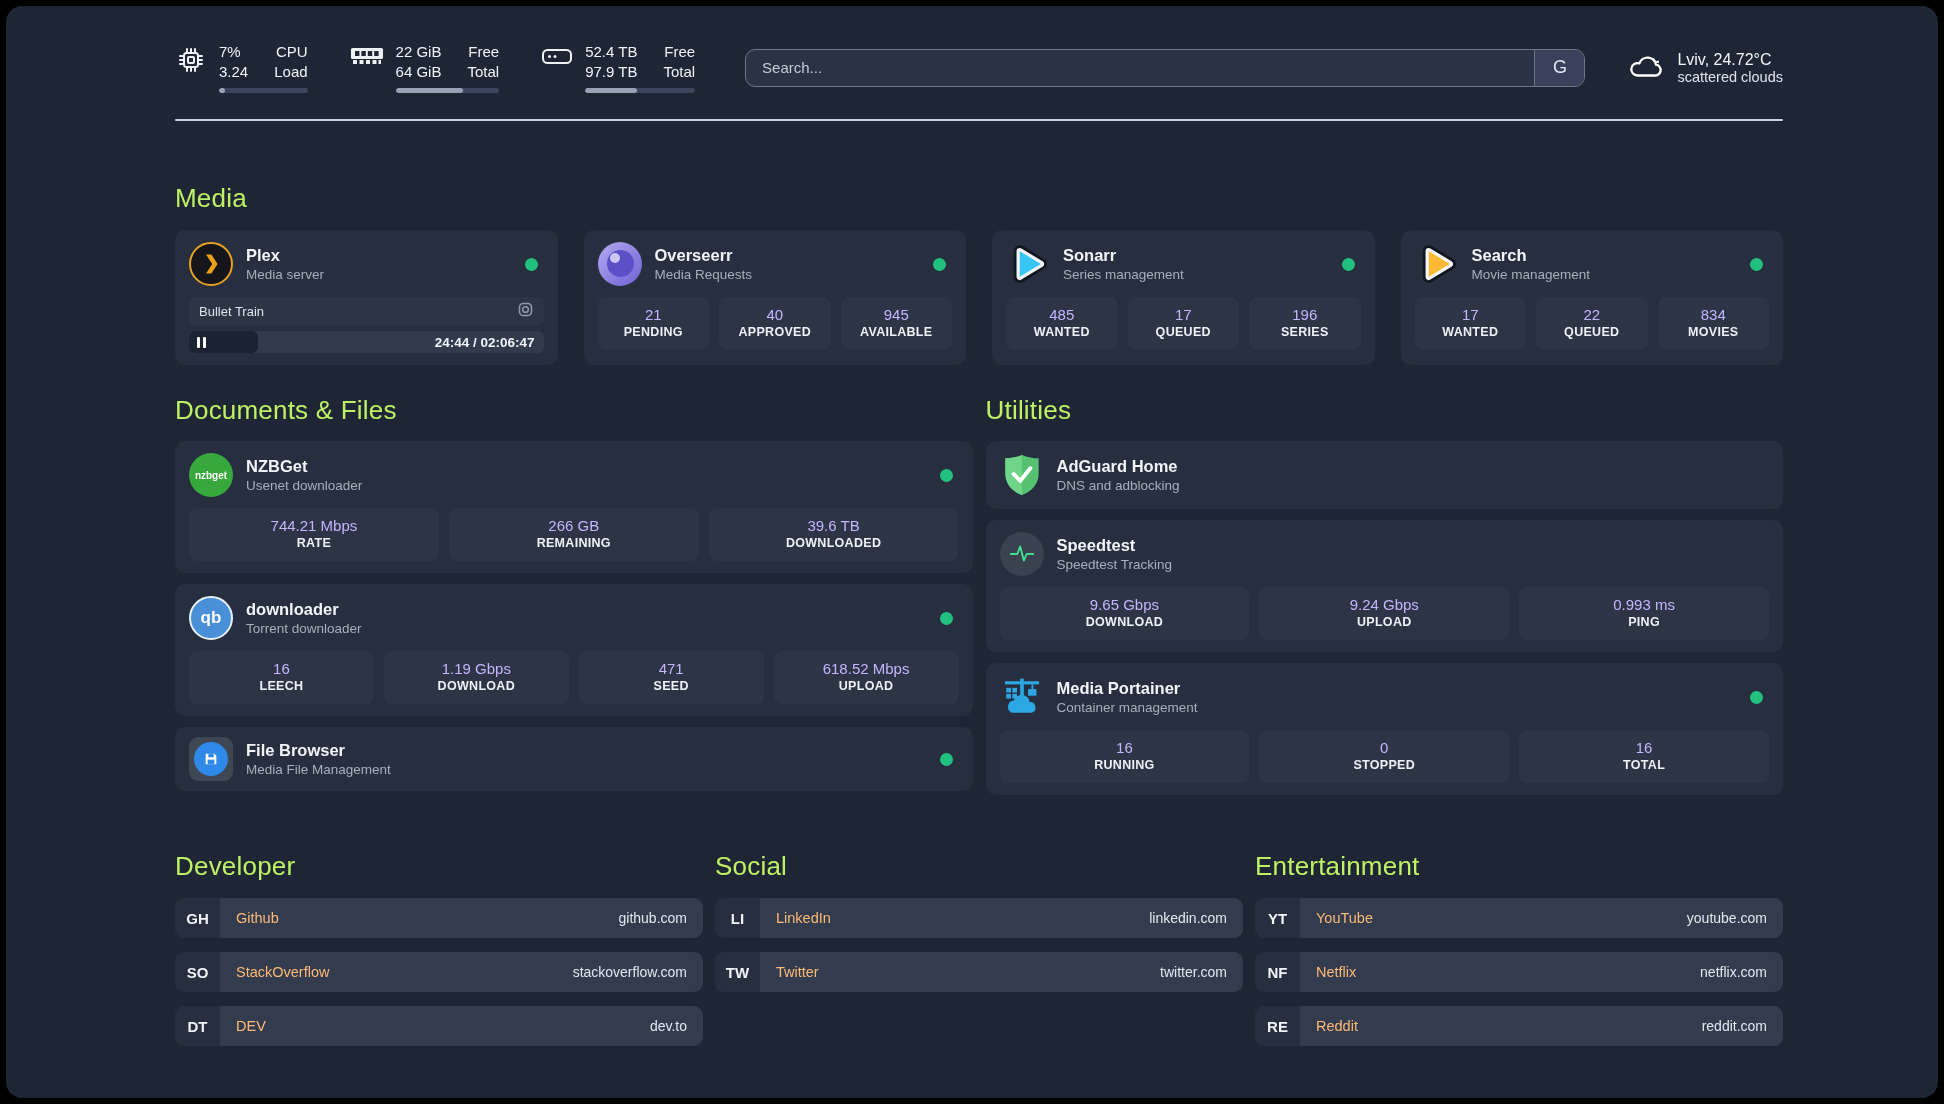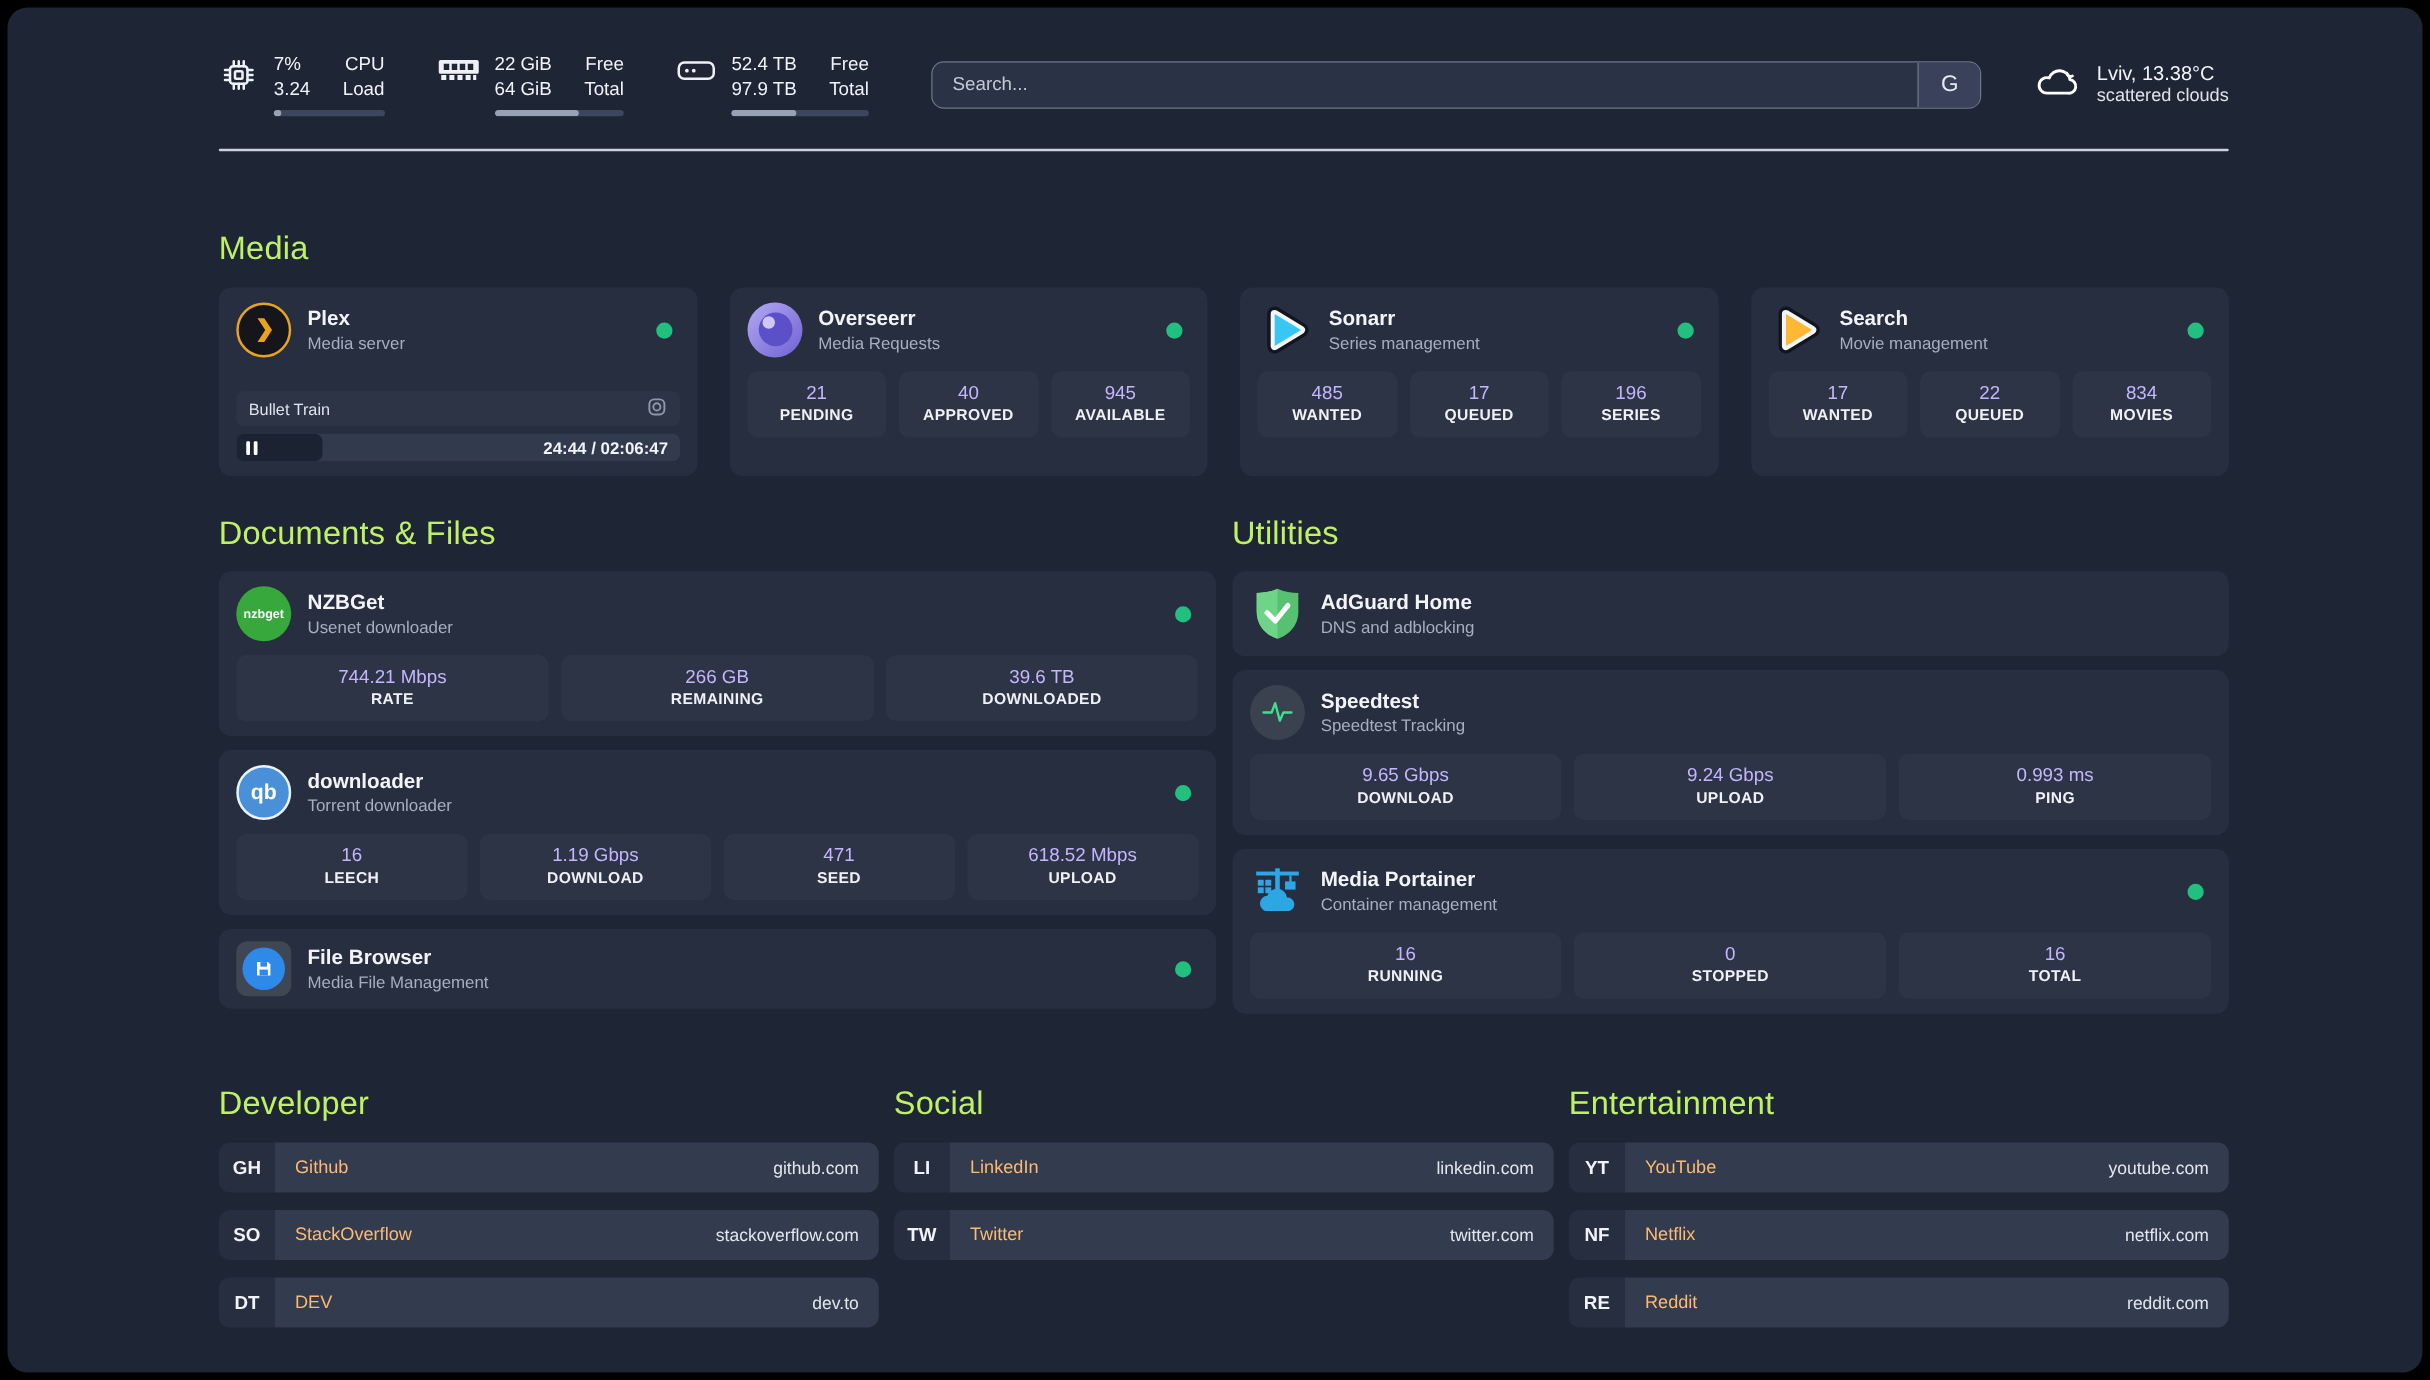--- a/index.html
+++ b/index.html
@@ -51,21 +51,21 @@
   .app-desc { font-size:13.5px; color:#a7afbe; line-height:18px; }
   .status-dot { width:13px; height:13px; border-radius:50%; background:#22c07f; margin-right:6px; flex:none; }
   .stats-row { display:flex; gap:10px; margin-top:11px; }
   .stat {
     flex:1; background:#2c3446; border-radius:8px; padding:8px 6px 9px;
     display:flex; flex-direction:column; align-items:center; justify-content:center;
   }
   .stat-value { font-size:15px; color:#c4b5fd; line-height:19px; }
   .stat-label { font-size:12.5px; font-weight:700; color:#eef1f6; letter-spacing:.3px; line-height:17px; }
   
-  .player { margin-top:27px; display:flex; flex-direction:column; gap:6px; }
+  .player { margin-top:11px; display:flex; flex-direction:column; gap:6px; }
   .player-title-row {
     background:#2c3446; border-radius:6px; padding:4px 10px; display:flex;
     align-items:center; justify-content:space-between; font-size:13px; color:#dfe4ec;
   }
   .player-bar {
     position:relative; height:22px; border-radius:6px; background:#323b4e; overflow:hidden;
   }
   .player-elapsed {
     position:absolute; left:0; top:0; bottom:0; background:#1b2232;
     border-radius:6px; display:flex; align-items:center; padding-left:8px;
@@ -207,21 +207,21 @@
     </div>
 
     <div class="weather">
       <span>
         <svg width="36" height="30" viewBox="0 0 36 30" fill="none" stroke="#fff" stroke-width="2.3" stroke-linejoin="round" stroke-linecap="round">
           <path d="M10.5 24.5 a6.2 6.2 0 1 1 1.9-12.1 a8.6 8.6 0 0 1 16.6 1.3 a5.3 5.3 0 0 1 -1.7 10.8 z"></path>
           <path d="M26.5 8.5 a3.1 3.1 0 0 0 4.4 2.3"></path>
         </svg>
       </span>
       <div class="weather-text">
-        <span class="weather-loc">Lviv, 13.38°C</span>
+        <span class="weather-loc">Lviv, 24.72°C</span>
         <span class="weather-cond">scattered clouds</span>
       </div>
     </div>
   </div>
 
   <div class="divider"></div>
 
   <div class="media-section">
     <div class="section-title">Media</div>
     <div class="media-grid">

